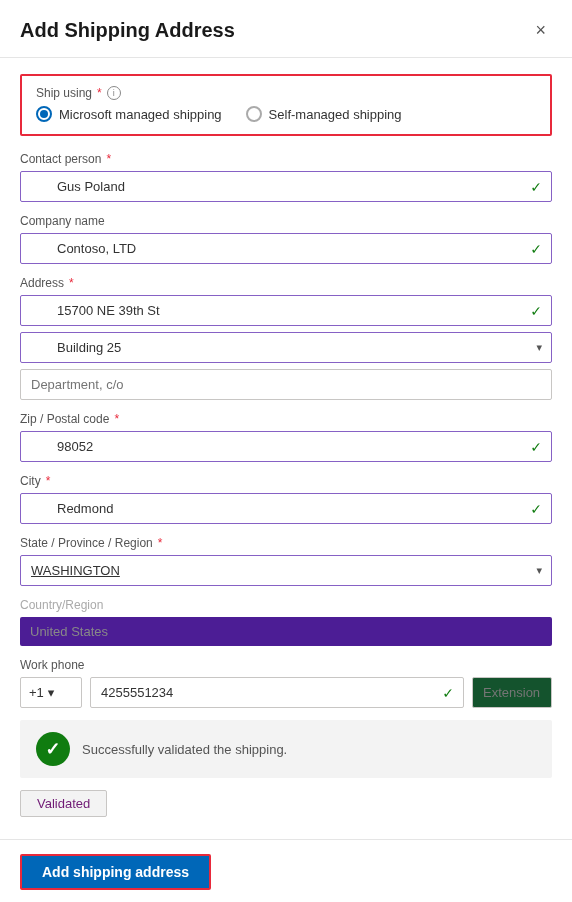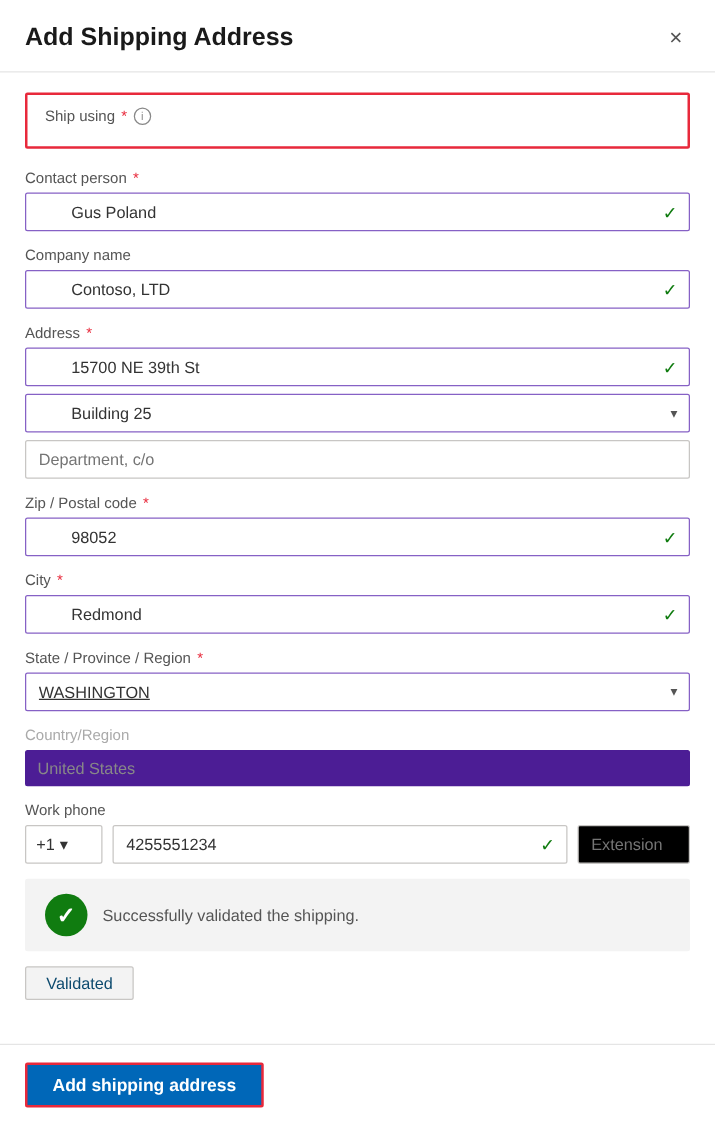--- a/index.html
+++ b/index.html
@@ -193,28 +193,28 @@
     .phone-number-input {
       width: 100%;
       border: 1px solid #c8c6c4;
       border-radius: 2px;
       padding: 7px 32px 7px 10px;
       font-size: 13px;
       color: #333;
       outline: none;
     }
     .phone-ext-input {
-      width: 90px;
+      width: 80px;
       border: 1px solid #c8c6c4;
       border-radius: 2px;
       padding: 7px 10px;
       font-size: 13px;
       color: #aaa;
       outline: none;
-      background: #000000;
+      background: #14532d;
     }
     .validation-box {
       display: flex;
       align-items: center;
       gap: 12px;
       background: #f3f3f3;
       border-radius: 2px;
       padding: 12px 16px;
       margin-top: 8px;
       margin-bottom: 12px;
@@ -237,21 +237,21 @@
     .validation-text {
       font-size: 13px;
       color: #555;
     }
     .validated-btn {
       background: #f3f3f3;
       border: 1px solid #c8c6c4;
       border-radius: 2px;
       padding: 5px 16px;
       font-size: 13px;
-      color: #0c4a6e;
+      color: #701a75;
       cursor: default;
       display: inline-block;
       margin-bottom: 12px;
     }
     .modal-footer {
       border-top: 1px solid #e5e5e5;
       padding: 14px 20px 16px 20px;
       display: flex;
       align-items: center;
     }
@@ -276,20 +276,32 @@
     <button class="close-btn">×</button>
   </div>
 
   <div class="modal-body">
 
     <div class="ship-using-box">
       <div class="field-label">
         <span>Ship using</span>
         <span class="required-star">*</span>
         <span class="info-icon">i</span>
+      </div>
+      <div class="radio-group">
+        <label class="radio-option">
+          <div class="radio-outer selected">
+            <div class="radio-inner"></div>
+          </div>
+          <span>Microsoft managed shipping</span>
+        </label>
+        <label class="radio-option">
+          <div class="radio-outer unselected"></div>
+          <span>Self-managed shipping</span>
+        </label>
       </div>
     </div>
 
     <div class="form-field">
       <div class="field-label">
         <span>Contact person</span>
         <span class="required-star">*</span>
       </div>
       <div class="input-wrapper">
         <input class="form-input filled" type="text" value="Gus Poland" style="">

